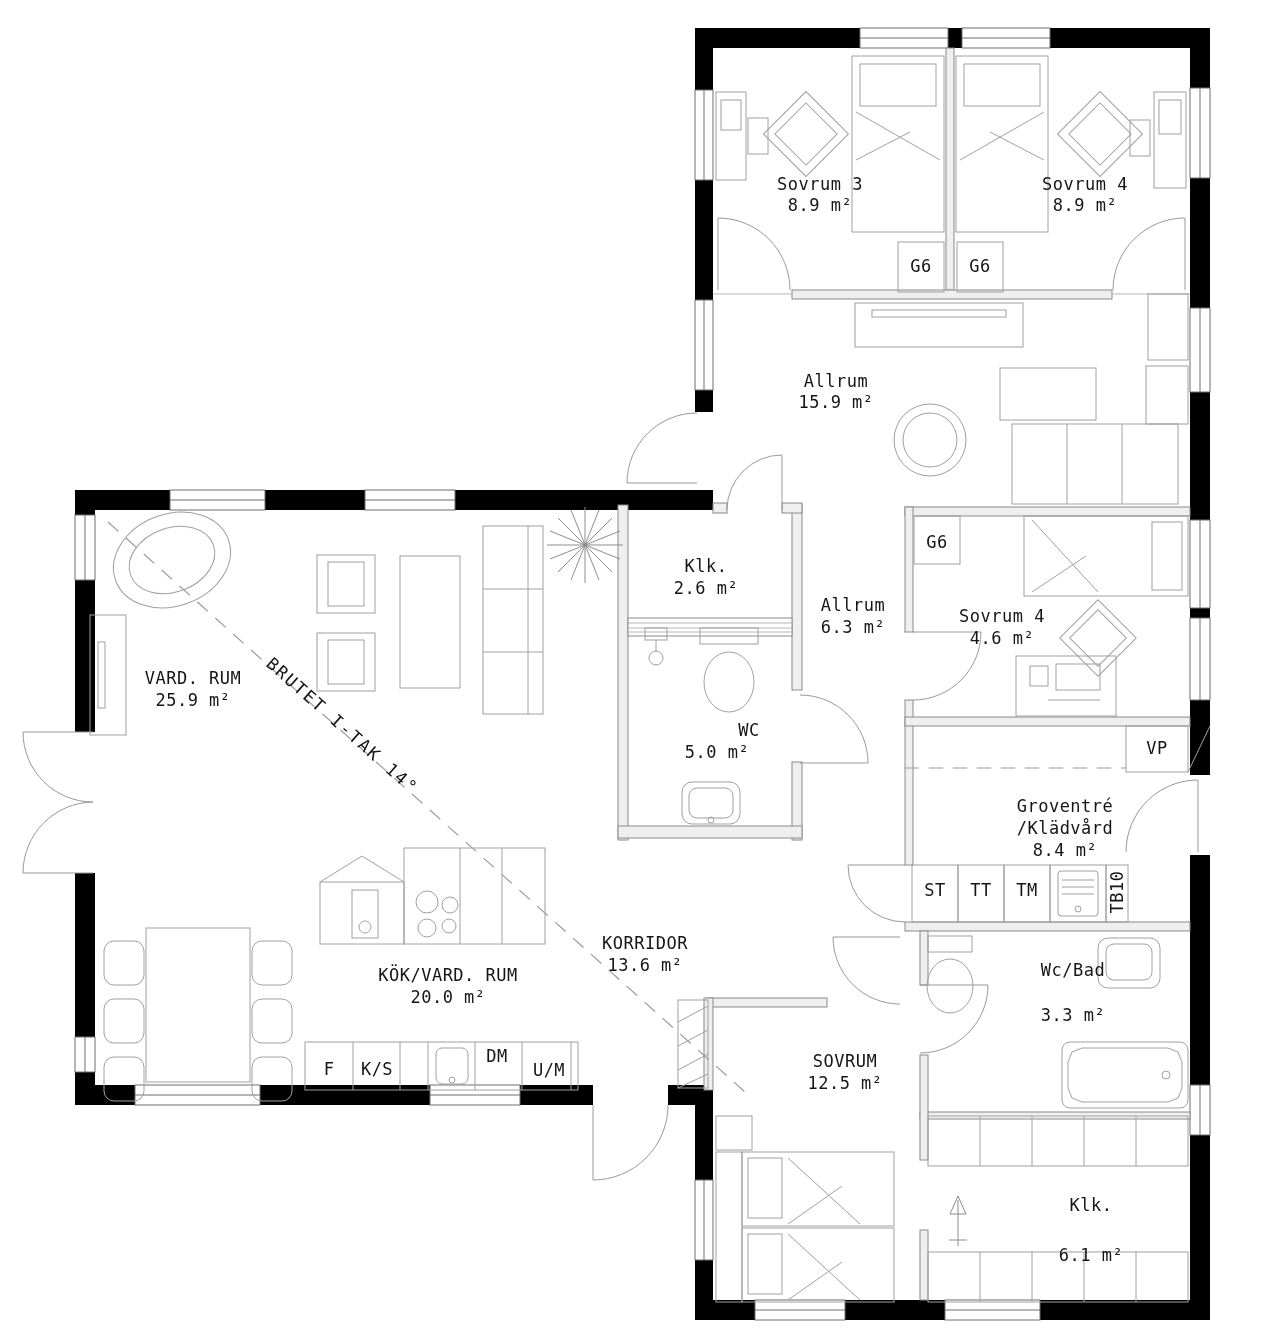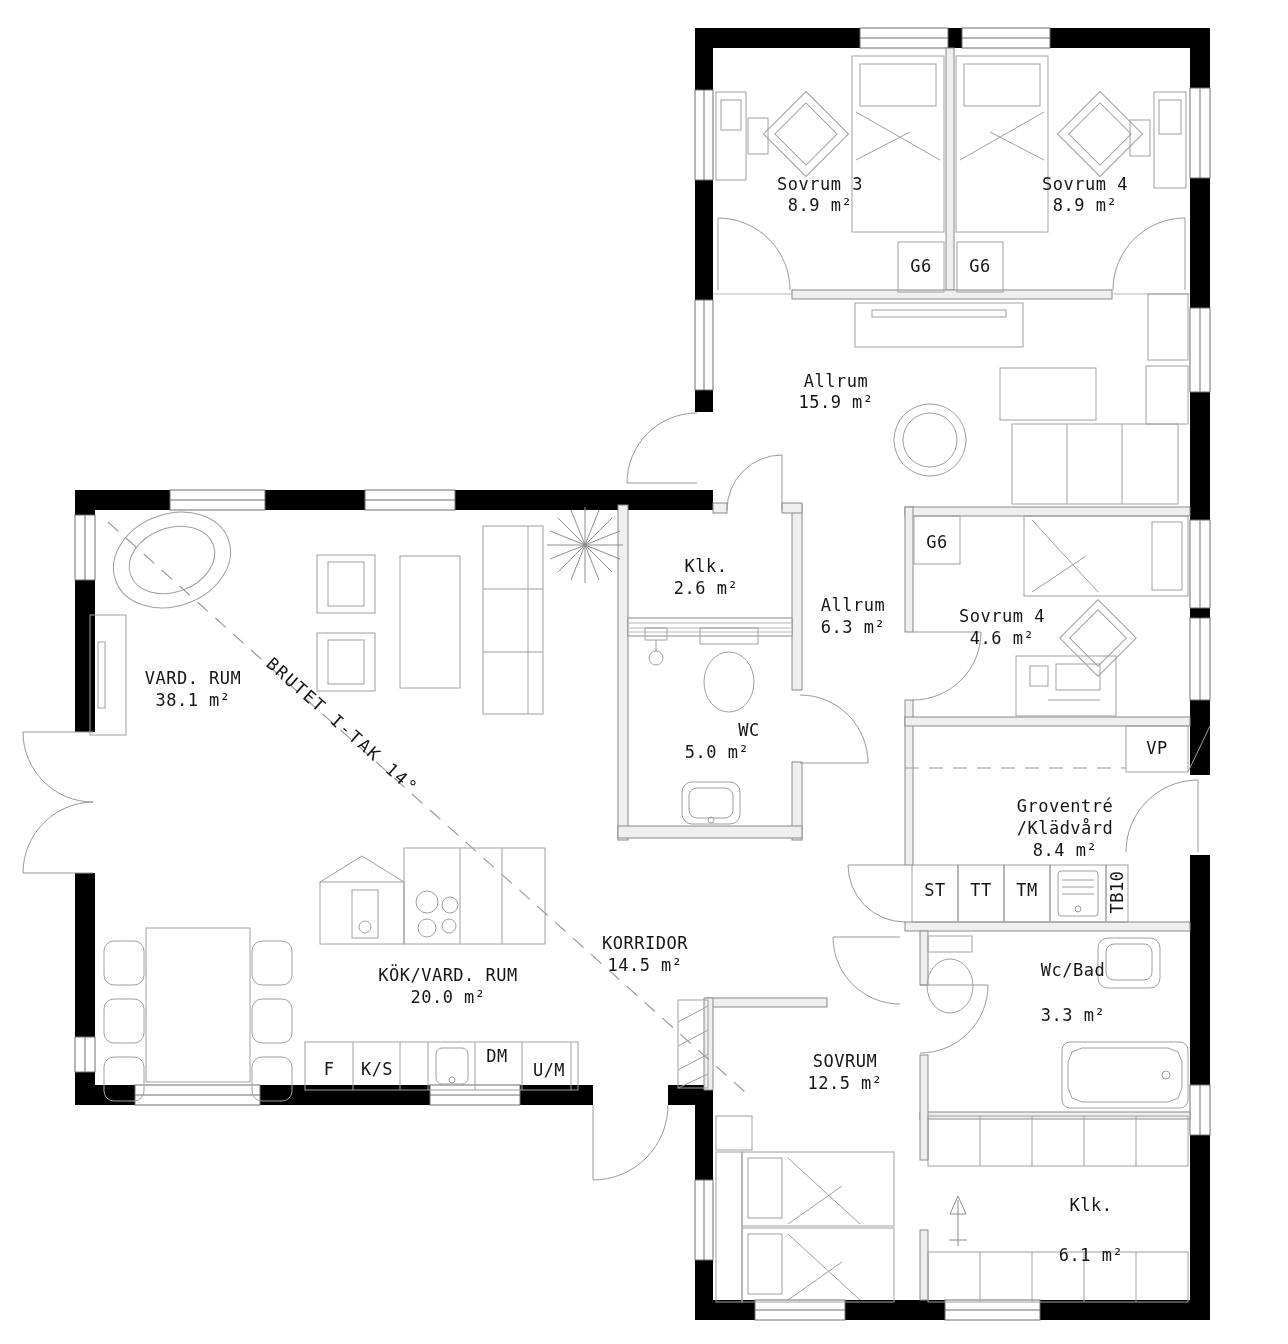--- a/index.html
+++ b/index.html
@@ -360,34 +360,34 @@
   <div class="lbl" style="left:836px;top:381px">Allrum</div>
   <div class="lbl" style="left:836px;top:402px">15.9 m²</div>
   <div class="lbl" style="left:937px;top:542px">G6</div>
   <div class="lbl" style="left:706px;top:566px">Klk.</div>
   <div class="lbl" style="left:706px;top:588px">2.6 m²</div>
   <div class="lbl" style="left:853px;top:605px">Allrum</div>
   <div class="lbl" style="left:853px;top:627px">6.3 m²</div>
   <div class="lbl" style="left:1002px;top:616px">Sovrum 4</div>
   <div class="lbl" style="left:1002px;top:638px">4.6 m²</div>
   <div class="lbl" style="left:193px;top:678px">VARD. RUM</div>
-  <div class="lbl" style="left:193px;top:700px">38.1 m²</div>
+  <div class="lbl" style="left:193px;top:700px">25.9 m²</div>
   <div class="lbl rot-roof" style="left:342px;top:726px">BRUTET I-TAK 14°</div>
   <div class="lbl" style="left:749px;top:730px">WC</div>
   <div class="lbl" style="left:717px;top:752px">5.0 m²</div>
   <div class="lbl" style="left:1157px;top:748px">VP</div>
   <div class="lbl" style="left:1065px;top:806px">Groventré</div>
   <div class="lbl" style="left:1065px;top:828px">/Klädvård</div>
   <div class="lbl" style="left:1065px;top:850px">8.4 m²</div>
   <div class="lbl" style="left:935px;top:890px">ST</div>
   <div class="lbl" style="left:981px;top:890px">TT</div>
   <div class="lbl" style="left:1027px;top:890px">TM</div>
   <div class="lbl rot-vert" style="left:1117px;top:892px">TB10</div>
   <div class="lbl" style="left:645px;top:943px">KORRIDOR</div>
-  <div class="lbl" style="left:645px;top:965px">14.5 m²</div>
+  <div class="lbl" style="left:645px;top:965px">13.6 m²</div>
   <div class="lbl" style="left:448px;top:975px">KÖK/VARD. RUM</div>
   <div class="lbl" style="left:448px;top:997px">20.0 m²</div>
   <div class="lbl" style="left:1073px;top:970px">Wc/Bad</div>
   <div class="lbl" style="left:1073px;top:1015px">3.3 m²</div>
   <div class="lbl" style="left:845px;top:1061px">SOVRUM</div>
   <div class="lbl" style="left:845px;top:1083px">12.5 m²</div>
   <div class="lbl" style="left:329px;top:1069px">F</div>
   <div class="lbl" style="left:377px;top:1069px">K/S</div>
   <div class="lbl" style="left:497px;top:1056px">DM</div>
   <div class="lbl" style="left:549px;top:1070px">U/M</div>

